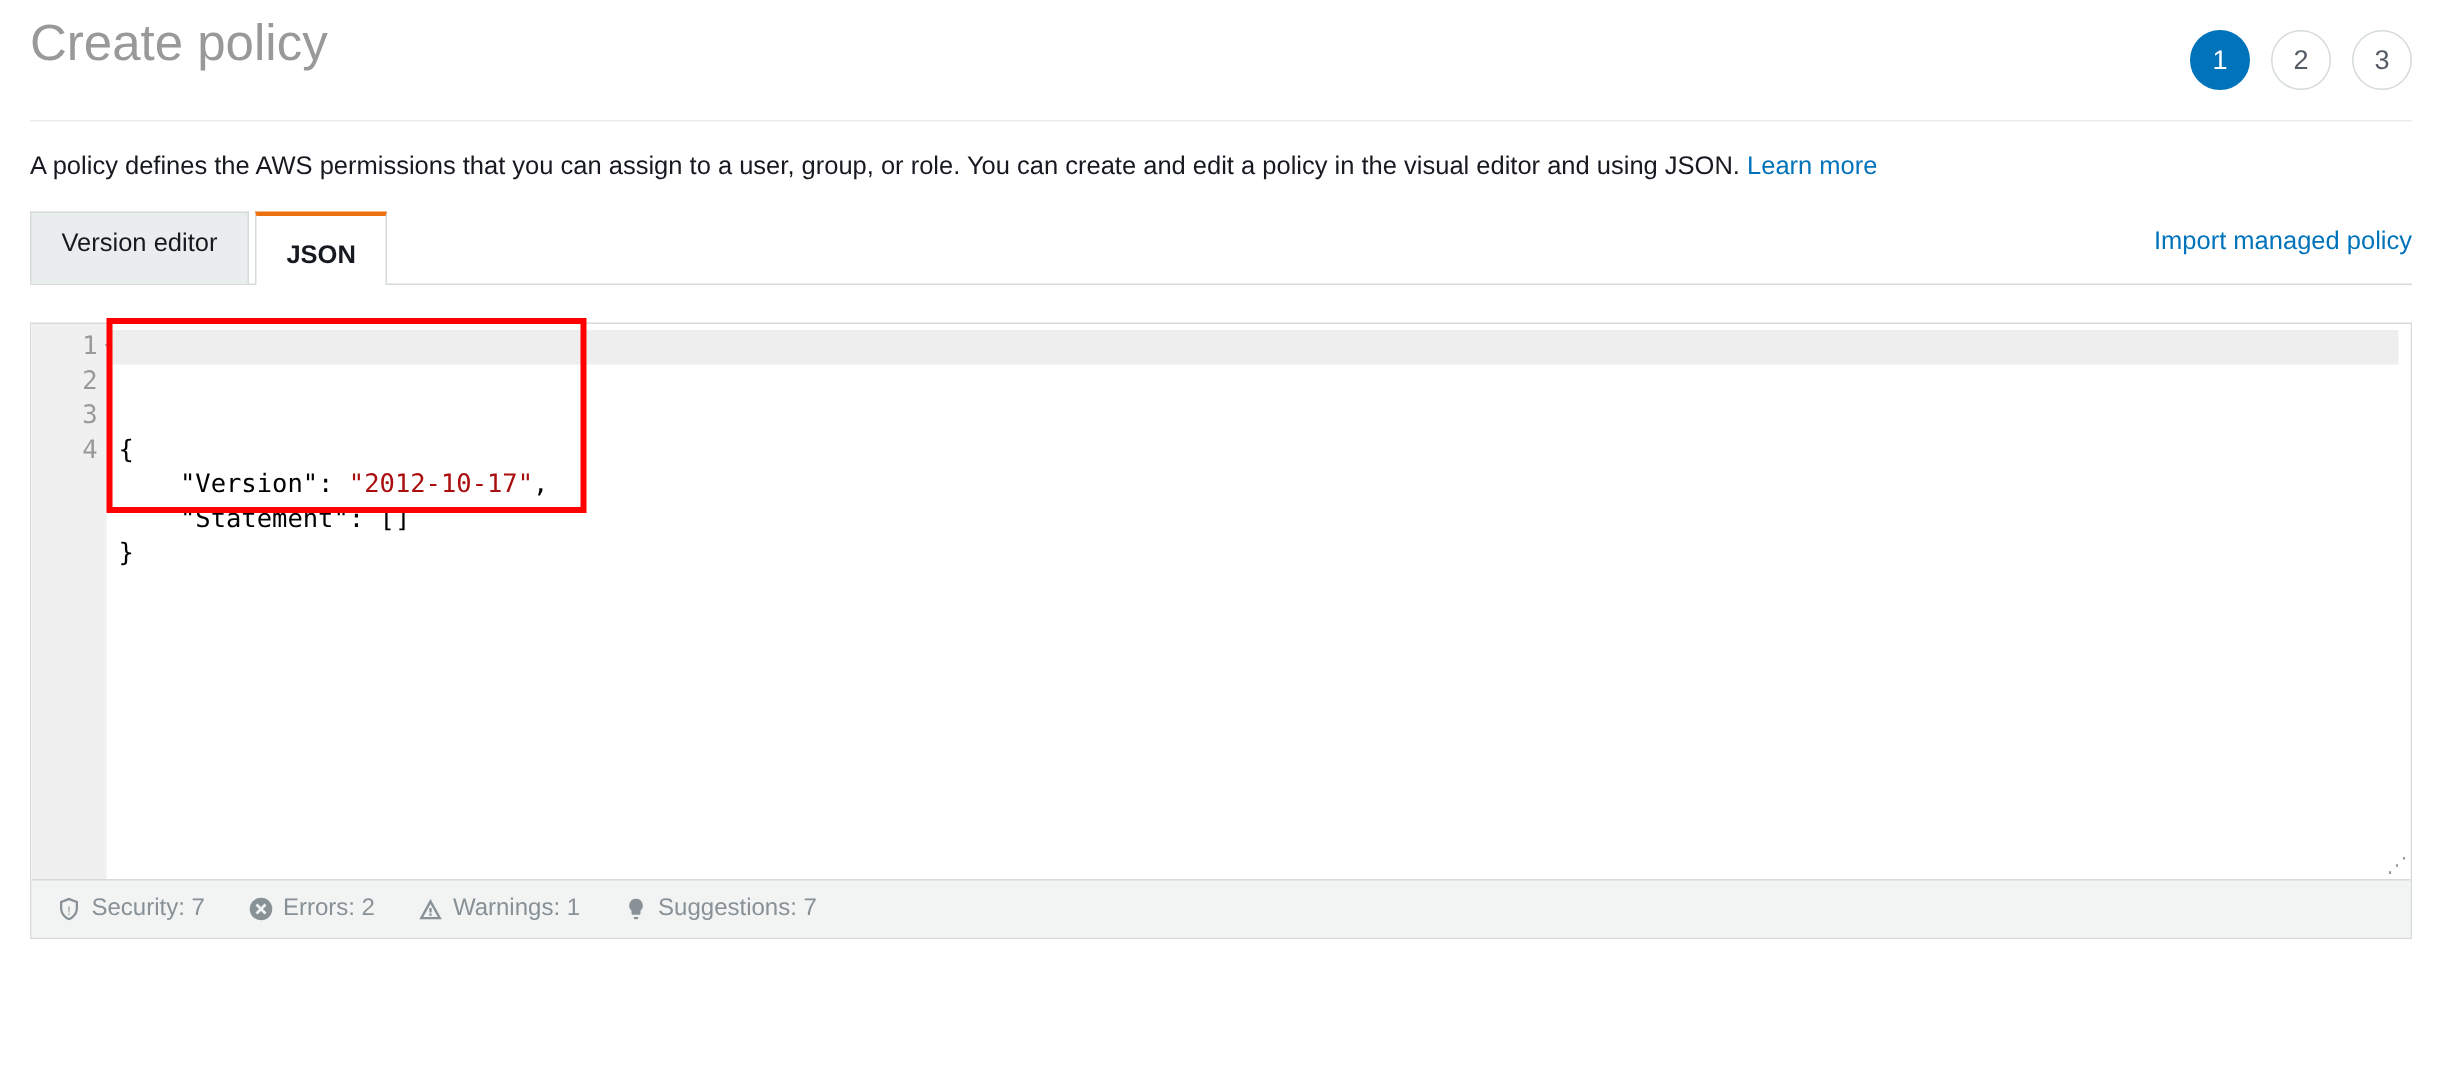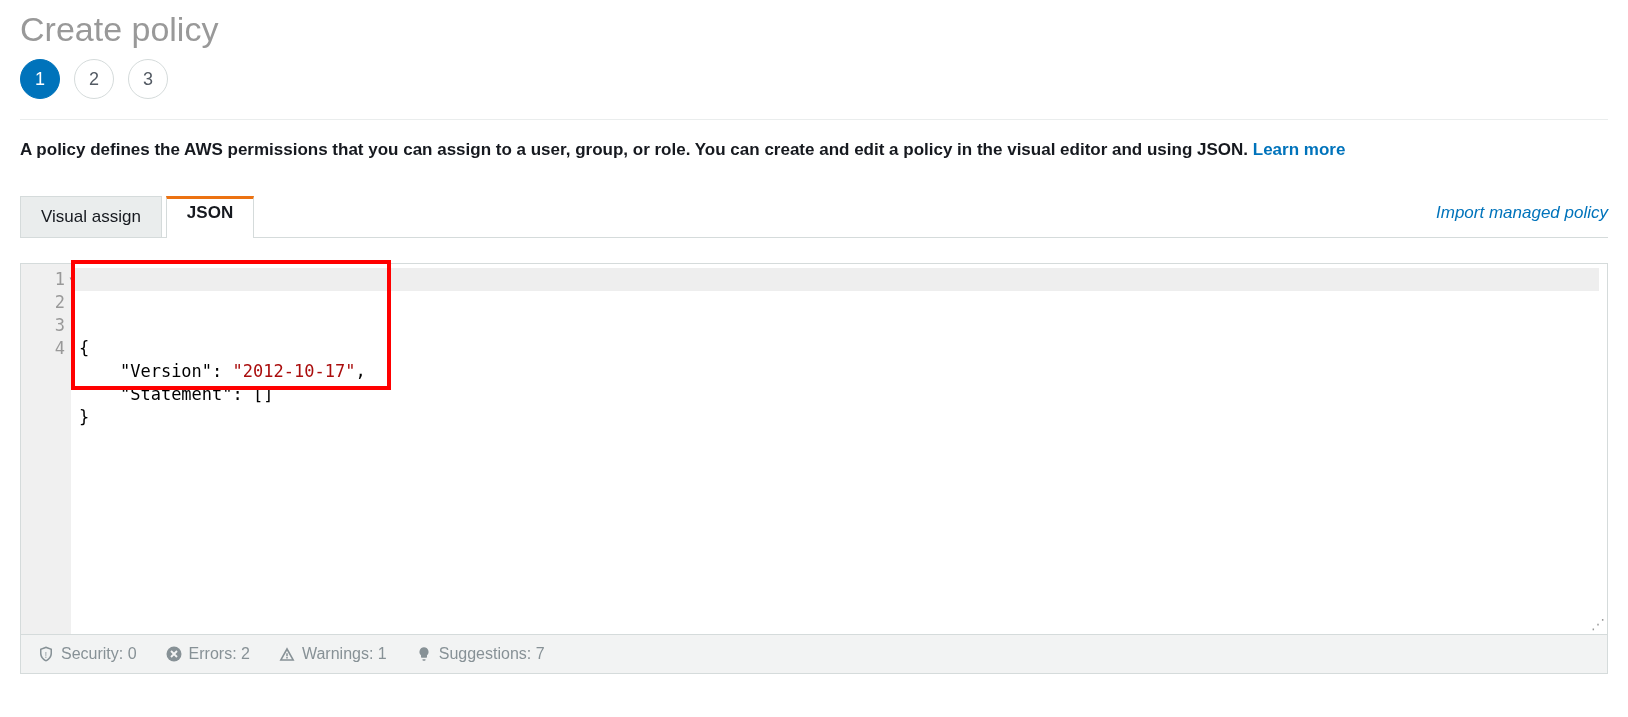--- a/index.html
+++ b/index.html
@@ -12,21 +12,20 @@
       background: #ffffff;
       color: #16191f;
       padding: 0 20px;
     }
     .header-row {
       display: flex;
       justify-content: space-between;
       align-items: flex-start;
       padding-top: 10px;
       padding-bottom: 20px;
-      flex-direction: column;
     }
     .page-title {
       font-size: 34px;
       font-weight: 400;
       color: #999999;
     }
     .steps {
       display: flex;
       gap: 14px;
       padding-top: 10px;
@@ -50,22 +49,21 @@
       color: #ffffff;
     }
     .hr-line {
       border: none;
       border-top: 1px solid #eaeded;
       margin-bottom: 20px;
     }
     .description {
       font-size: 17px;
       color: #16191f;
-      margin-bottom: 36px;
-      font-weight: bold;
+      margin-bottom: 20px;
     }
     .learn-more {
       color: #0073bb;
       text-decoration: none;
       cursor: pointer;
     }
     .tabs-row {
       display: flex;
       align-items: center;
       justify-content: space-between;
@@ -82,28 +80,27 @@
       background: #eaeded;
       cursor: pointer;
       position: relative;
       margin-right: 4px;
     }
     .tab.active {
       background: #ffffff;
       font-weight: 700;
       border-top: 3px solid #ec7211;
       margin-bottom: -1px;
-      padding-top: 4px;
+      padding-top: 16px;
     }
     .import-link {
       color: #0073bb;
       font-size: 17px;
       cursor: pointer;
       padding-bottom: 8px;
-      font-style: italic;
     }
     .editor-wrap {
       border: 1px solid #d5dbdb;
       margin-top: 25px;
       position: relative;
     }
     .editor-area {
       display: flex;
       height: 370px;
       position: relative;
@@ -209,21 +206,21 @@
 </div>
 
 <hr class="hr-line">
 
 <p class="description">
   <span>A policy defines the AWS permissions that you can assign to a user, group, or role. You can create and edit a policy in the visual editor and using JSON. </span><a class="learn-more">Learn more</a>
 </p>
 
 <div class="tabs-row">
   <div class="tabs">
-    <div class="tab">Visual assign</div>
+    <div class="tab">Version editor</div>
     <div class="tab active">JSON</div>
   </div>
   <a class="import-link">Import managed policy</a>
 </div>
 
 <div class="editor-wrap">
   <div class="editor-area">
     <div class="gutter">
       <span class="line-num fold-marker">1</span>
       <span class="line-num">2</span>
@@ -240,21 +237,21 @@
     <div class="red-box"></div>
     <div class="resize-handle">⋰</div>
   </div>
 
   <div class="status-bar">
     <div class="status-item">
       <svg viewBox="0 0 24 24">
           <path d="M12 2l8 3v6c0 5-3.4 9.3-8 11-4.6-1.7-8-6-8-11V5l8-3zm0 2.2L6 6.4v4.6c0 3.9 2.5 7.4 6 8.9 3.5-1.5 6-5 6-8.9V6.4l-6-2.2z"></path>
           <text x="12" y="17" font-size="11" text-anchor="middle" fill="#879196">!</text>
         </svg>
-      <span>Security: 0</span>
+      <span>Security: 7</span>
     </div>
     <div class="status-item">
       <svg viewBox="0 0 24 24">
           <circle cx="12" cy="12" r="10"></circle>
           <path d="M8 8l8 8M16 8l-8 8" stroke="#f2f3f3" stroke-width="2.5" fill="none"></path>
         </svg>
       <span>Errors: 2</span>
     </div>
     <div class="status-item">
       <svg viewBox="0 0 24 24">

